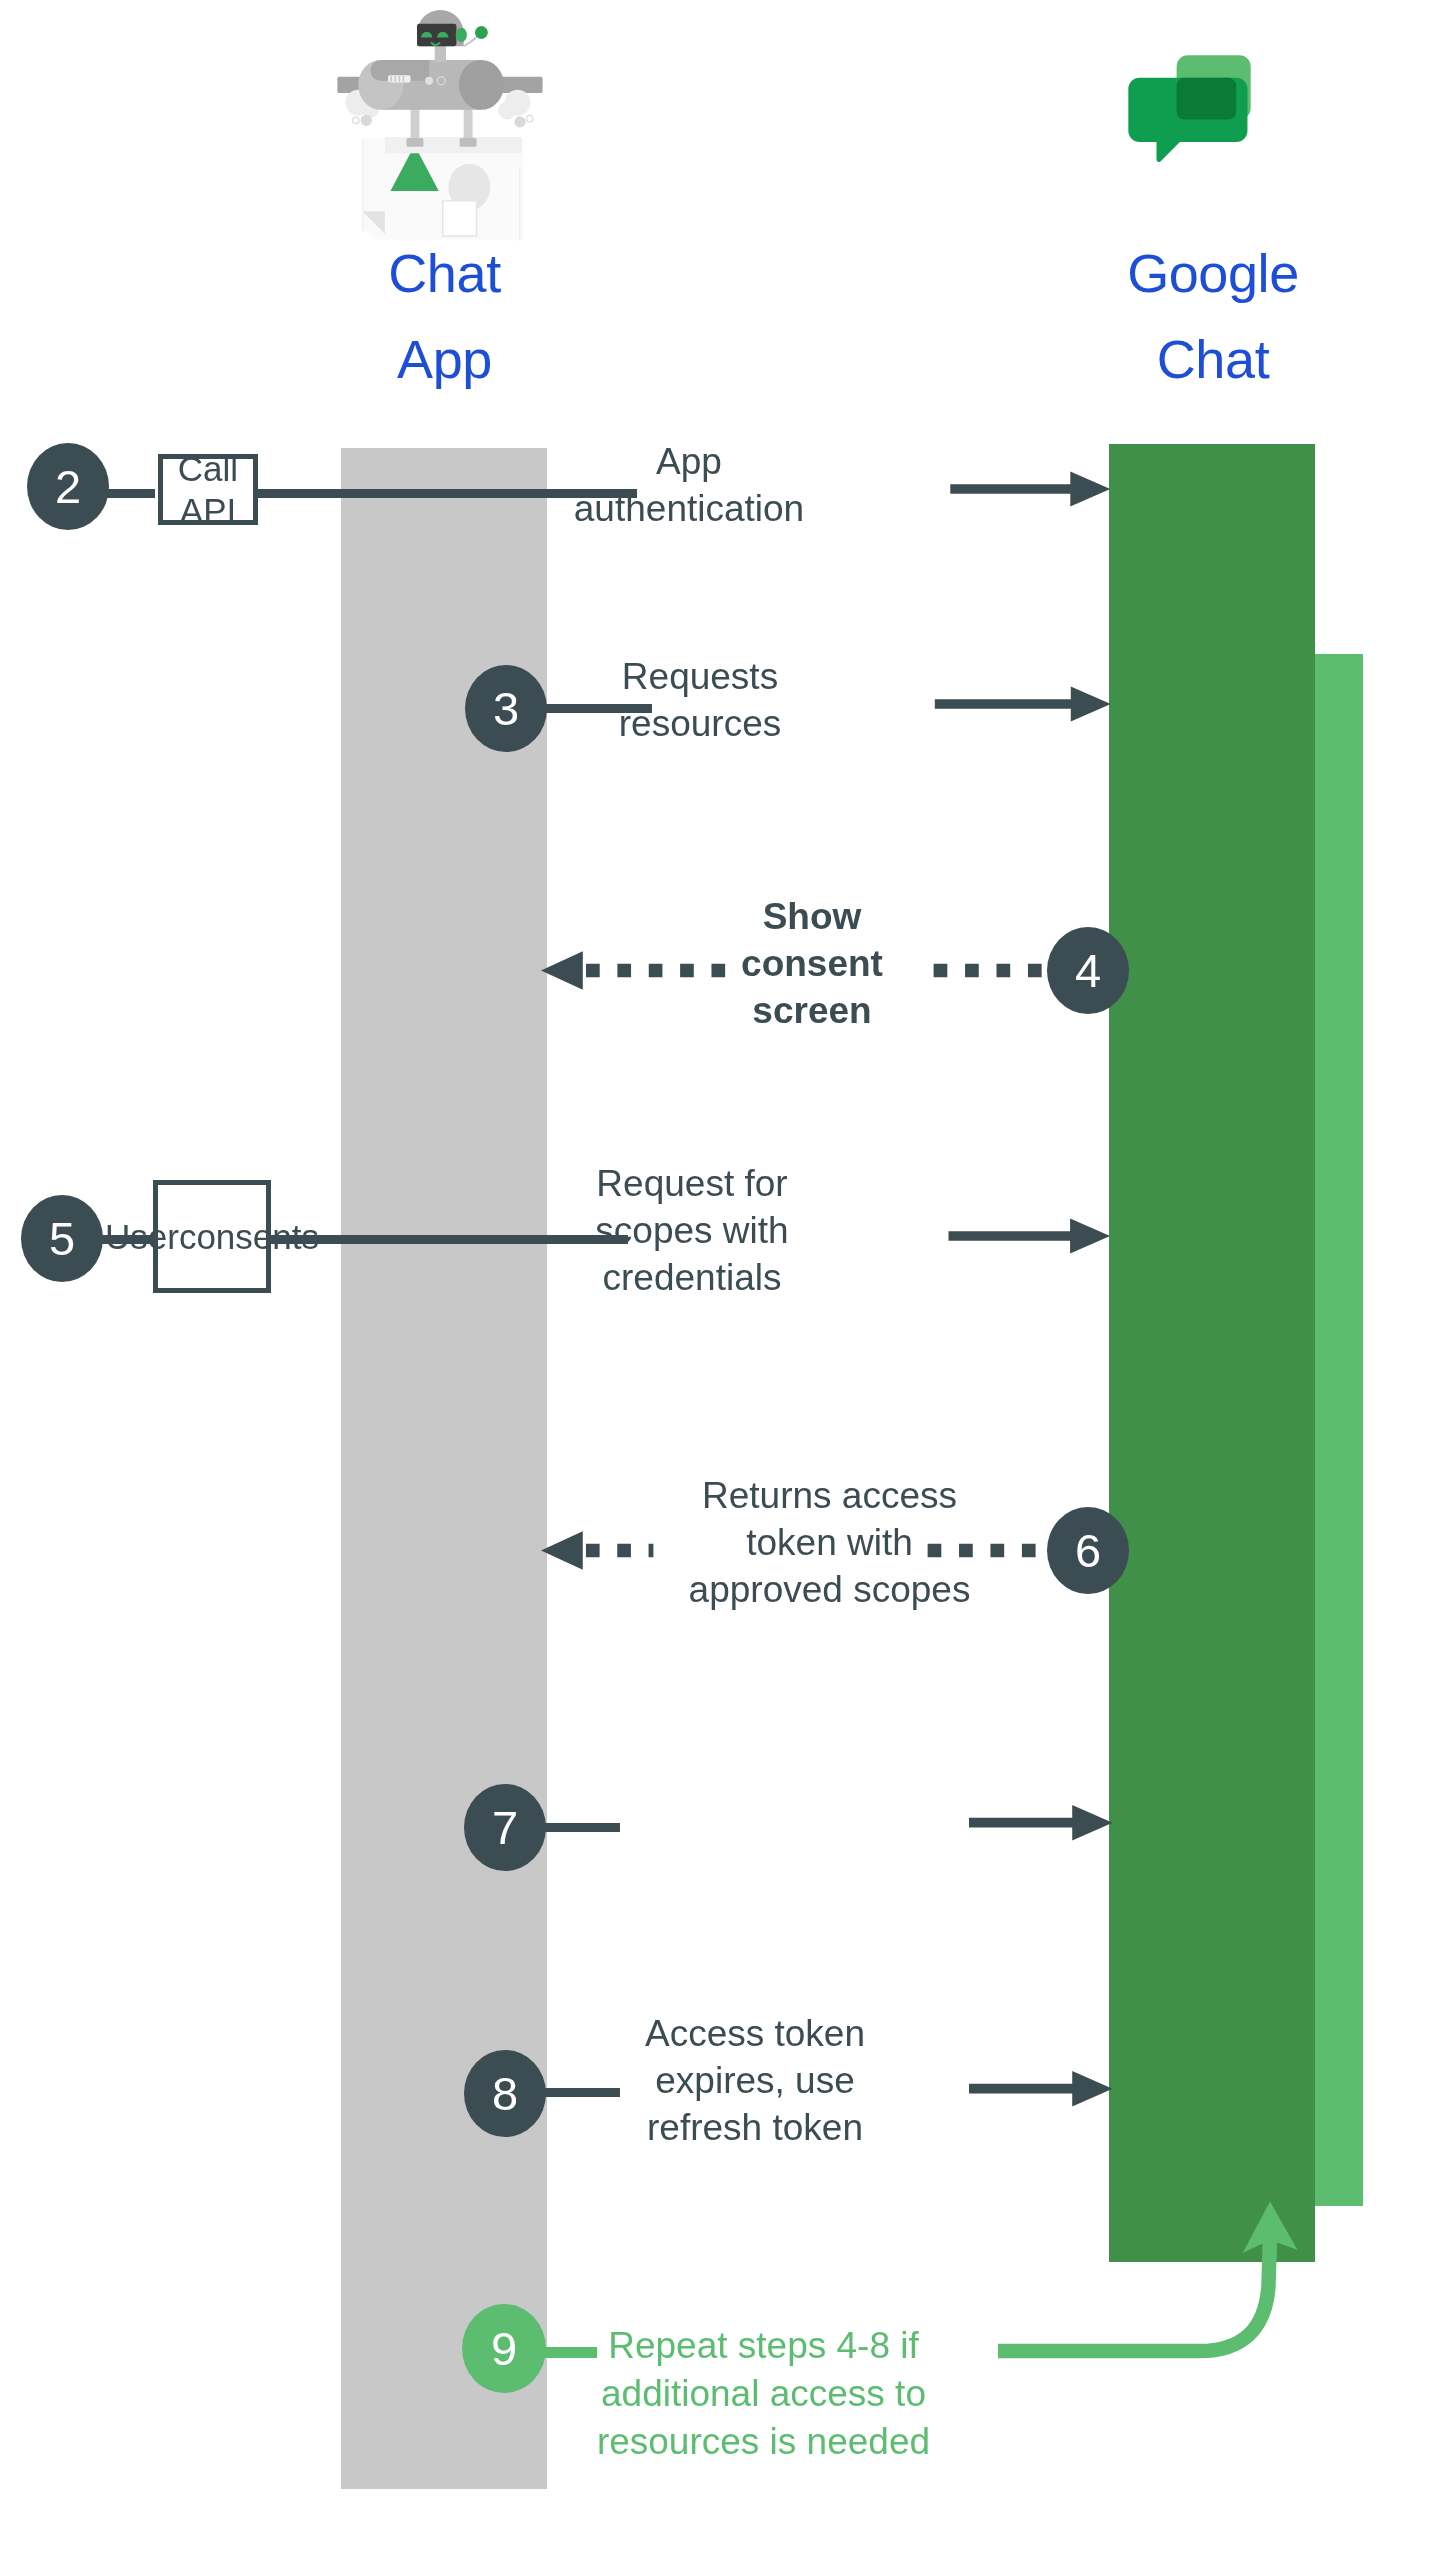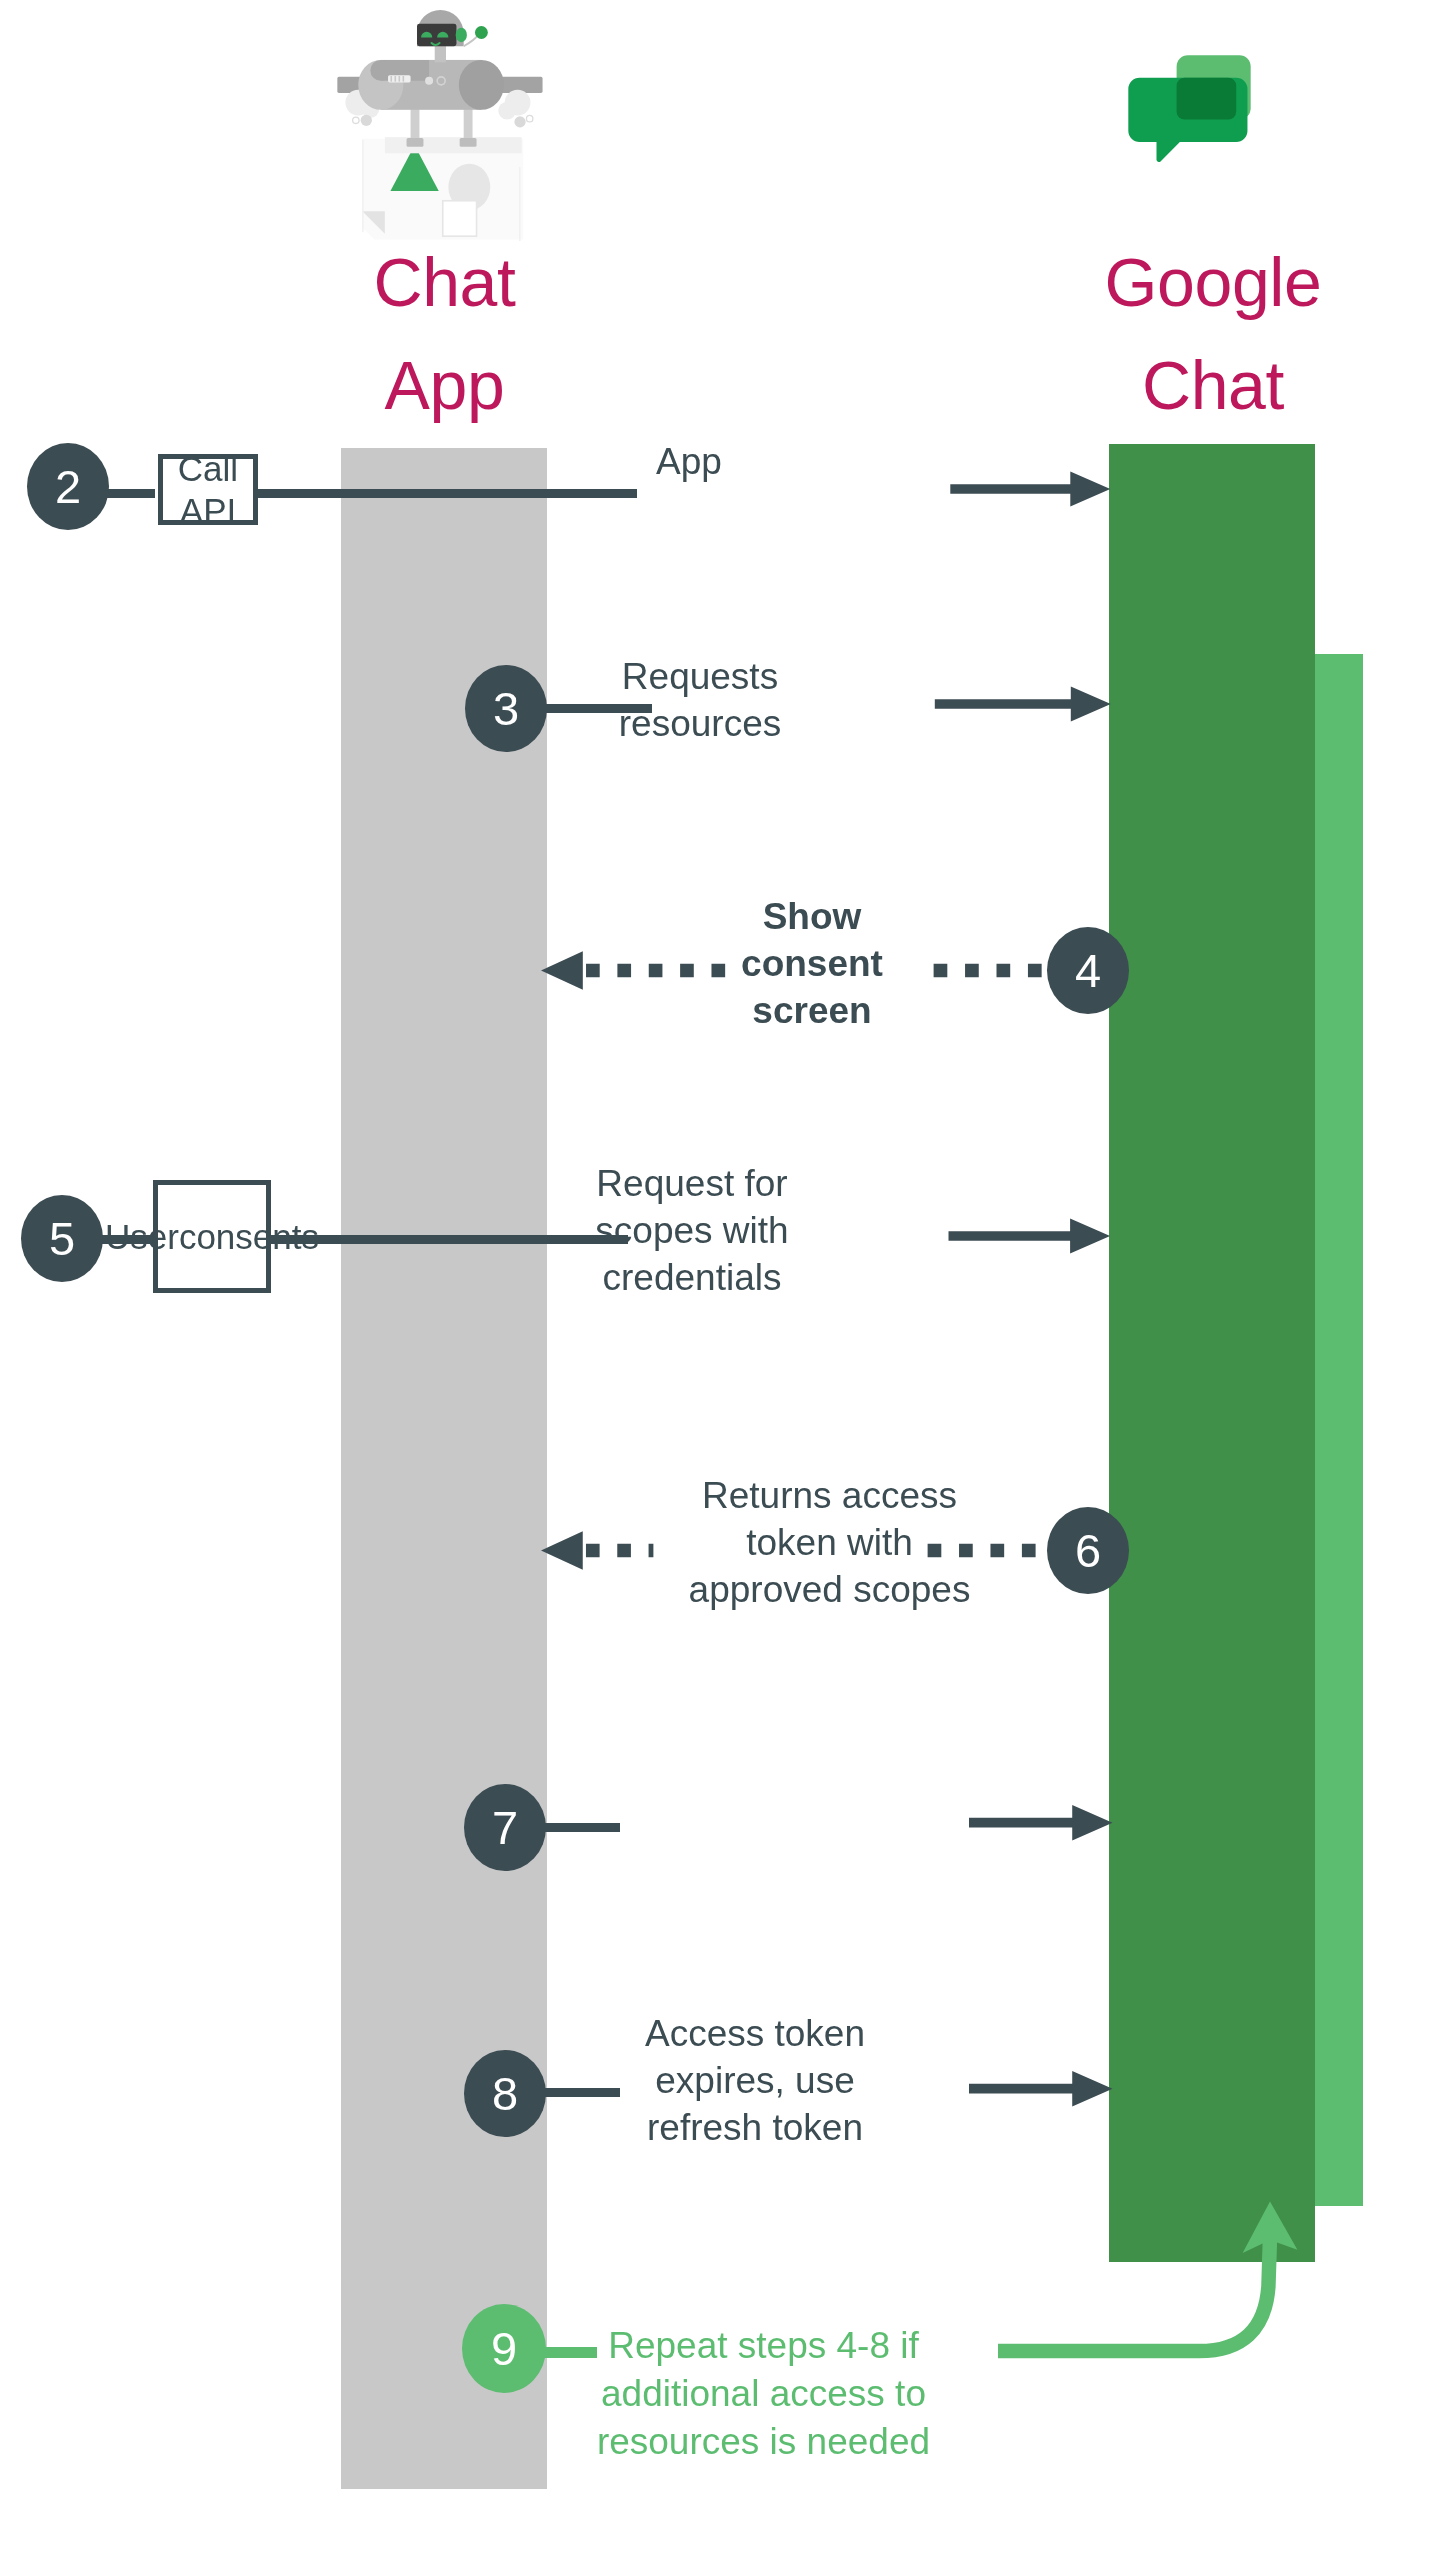--- a/index.html
+++ b/index.html
@@ -41,22 +41,22 @@
     top: 654px;
     width: 48px;
     height: 1552px;
     background: #5cbd71;
   }
 
   
   .actor-head {
     position: absolute;
     text-align: center;
-    color: #be185d;
-    font-size: 68px;
+    color: #1d4ed8;
+    font-size: 54px;
     line-height: 1.18;
     letter-spacing: -0.4px;
   }
   .actor-head.left  { left: 282px; top: 242px; width: 325px; }
   .actor-head.right { left: 1047px; top: 242px; width: 332px; }
 
   .robot-art {
     position: absolute;
     left: 314px;
     top: 6.4px;
@@ -219,20 +219,21 @@
   <div class="badge" style="left:27px; top:443px; width:82px; height:87px;">
     <span>2</span>
   </div>
   <div class="stub" style="left:95px; top:489px; width:60px;"></div>
   <div class="actionbox" style="left:158px; top:454px; width:100px; height:71px;">
     <span>Call API</span>
   </div>
   <div class="stub" style="left:254px; top:489px; width:383px;"></div>
   <div class="msg-label" style="left:520px; top:439px; width:338px;">
     <div>App</div>
+    <div>authentication</div>
   </div>
   <svg class="arrow-wrap" style="left:950px; top:465px; width:167px; height:48px;" viewBox="0 0 208 60">
     <path d="M0 24 H150 V8 L200 30 L150 52 V36 H0 Z" fill="#3c4c53"></path>
   </svg>
 
   <div class="badge" style="left:465px; top:665px; width:82px; height:87px;">
     <span>3</span>
   </div>
   <div class="stub" style="left:533px; top:704px; width:119px;"></div>
   <div class="msg-label" style="left:539px; top:654px; width:322px;">

